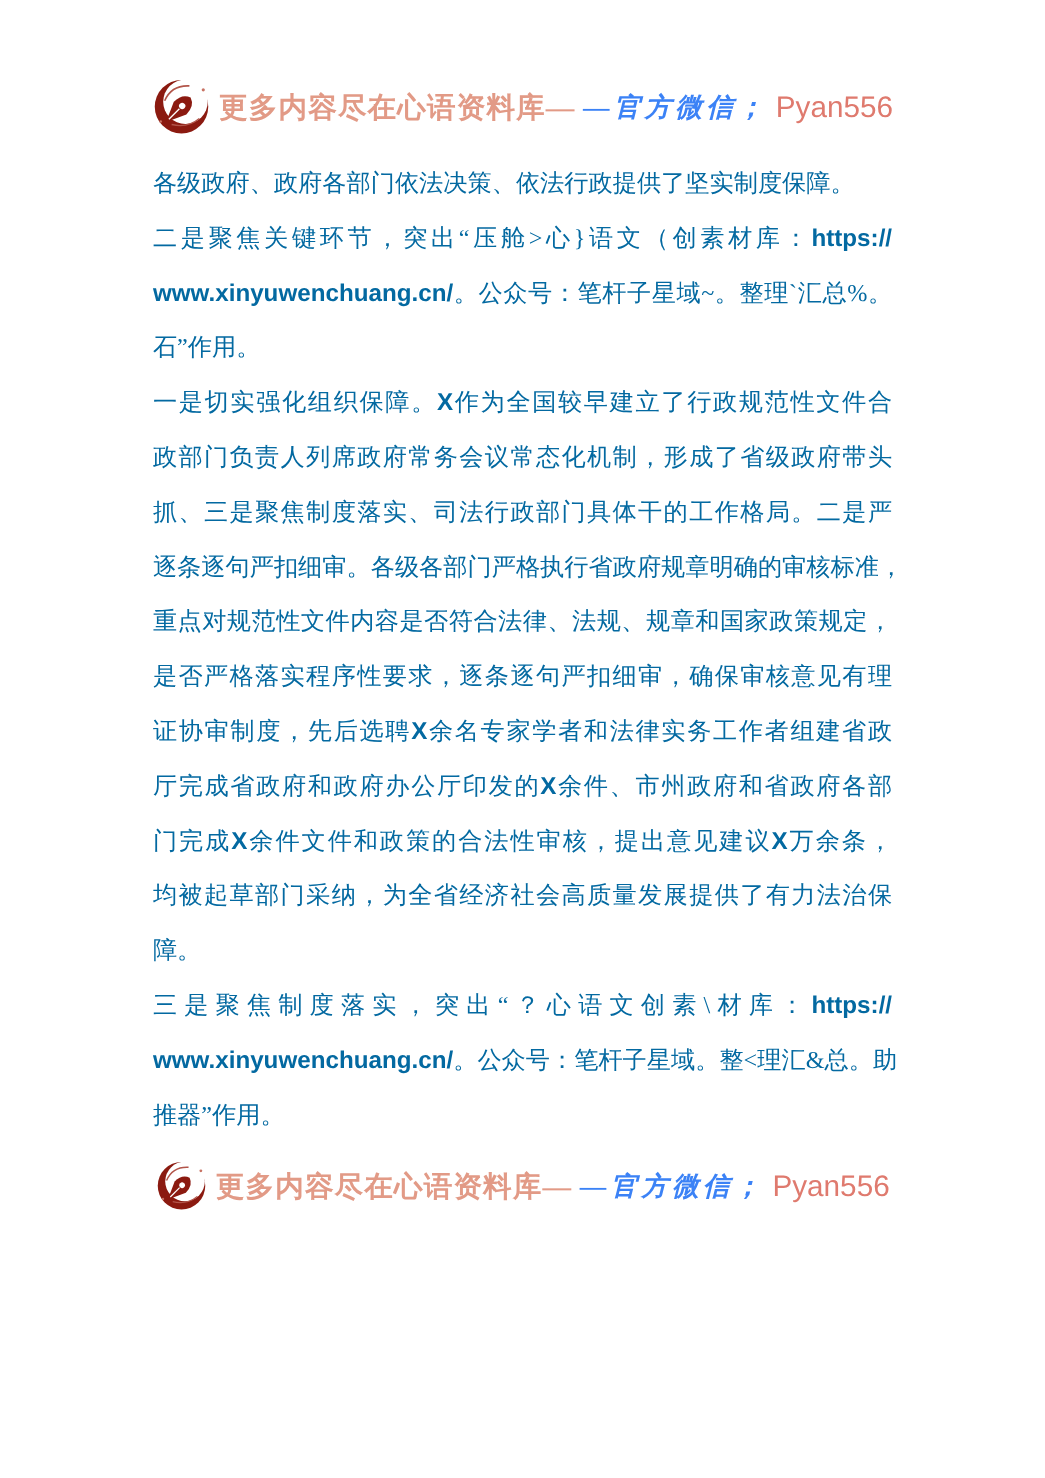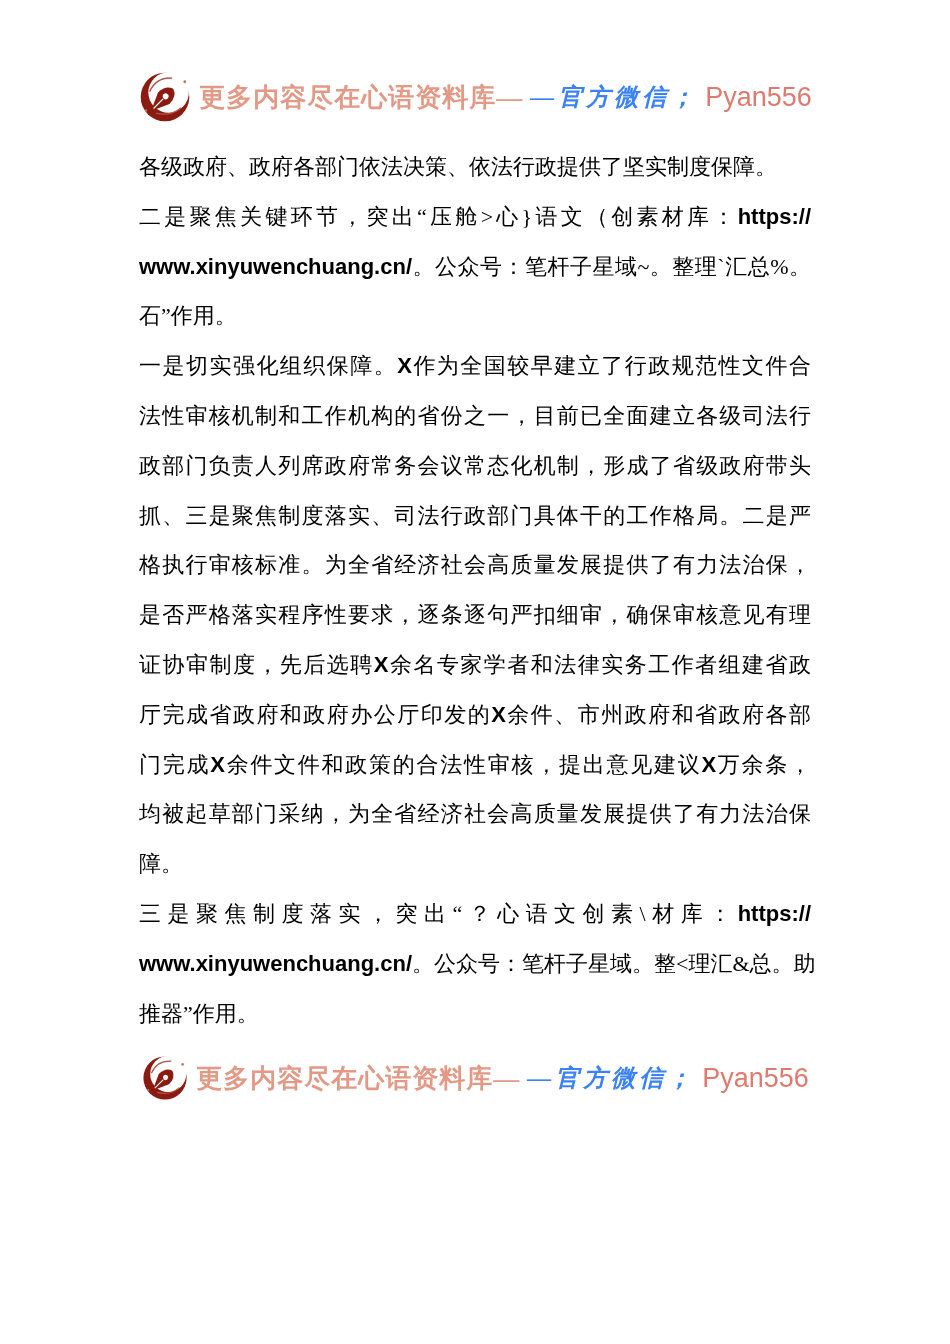--- a/index.html
+++ b/index.html
@@ -31,21 +31,21 @@
     font-family:"Liberation Sans","DejaVu Sans",sans-serif;
     white-space:nowrap;
   }
 
   
   .doc{width:672px;margin:18px auto 0;}
   .line{
     font-size:22px;
     line-height:49.8px;
     height:49.8px;
-    color:#000000;
+    color:#0369a1;
     text-align:justify;
     text-align-last:justify;
     white-space:nowrap;
     overflow:visible;
   }
   .line.eop{text-align-last:left;}
   .latin{
     font-family:"Liberation Sans","DejaVu Sans",sans-serif;
     font-weight:bold;
   }
@@ -75,24 +75,24 @@
     <span class="wm-wechat">—官方微信；</span>
     <span class="wm-id">Pyan556</span>
   </div>
 
   <div class="doc" id="doc-body">
       <div class="line eop">各级政府、政府各部门依法决策、依法行政提供了坚实制度保障。</div>
       <div class="line">二是聚焦关键环节，突出“压舱&gt;心}语文（创素材库：<span class="latin">https://</span></div>
       <div class="line"><span class="latin">www.xinyuwenchuang.cn/</span>。公众号：笔杆子星域~。整理`汇总%。</div>
       <div class="line eop">石”作用。</div>
       <div class="line">一是切实强化组织保障。<span class="latin">X</span>作为全国较早建立了行政规范性文件合</div>
-      <div class="line">法性审核机制和工作机构的省份之一，目前已全面建立各级司法行</div>
       <div class="line">政部门负责人列席政府常务会议常态化机制，形成了省级政府带头</div>
       <div class="line">抓、三是聚焦制度落实、司法行政部门具体干的工作格局。二是严</div>
-      <div class="line">格执行审核标准。为全省经济社会高质量发展提供了有力法治保，</div>
+      <div class="line">逐条逐句严扣细审。各级各部门严格执行省政府规章明确的审核标准，</div>
+      <div class="line">重点对规范性文件内容是否符合法律、法规、规章和国家政策规定，</div>
       <div class="line">是否严格落实程序性要求，逐条逐句严扣细审，确保审核意见有理</div>
       <div class="line">证协审制度，先后选聘<span class="latin">X</span>余名专家学者和法律实务工作者组建省政</div>
       <div class="line">厅完成省政府和政府办公厅印发的<span class="latin">X</span>余件、市州政府和省政府各部</div>
       <div class="line">门完成<span class="latin">X</span>余件文件和政策的合法性审核，提出意见建议<span class="latin">X</span>万余条，</div>
       <div class="line">均被起草部门采纳，为全省经济社会高质量发展提供了有力法治保</div>
       <div class="line eop">障。</div>
       <div class="line">三是聚焦制度落实，突出“？心语文创素\材库：<span class="latin">https://</span></div>
       <div class="line"><span class="latin">www.xinyuwenchuang.cn/</span>。公众号：笔杆子星域。整&lt;理汇&amp;总。助</div>
       <div class="line eop">推器”作用。</div>
     </div>

